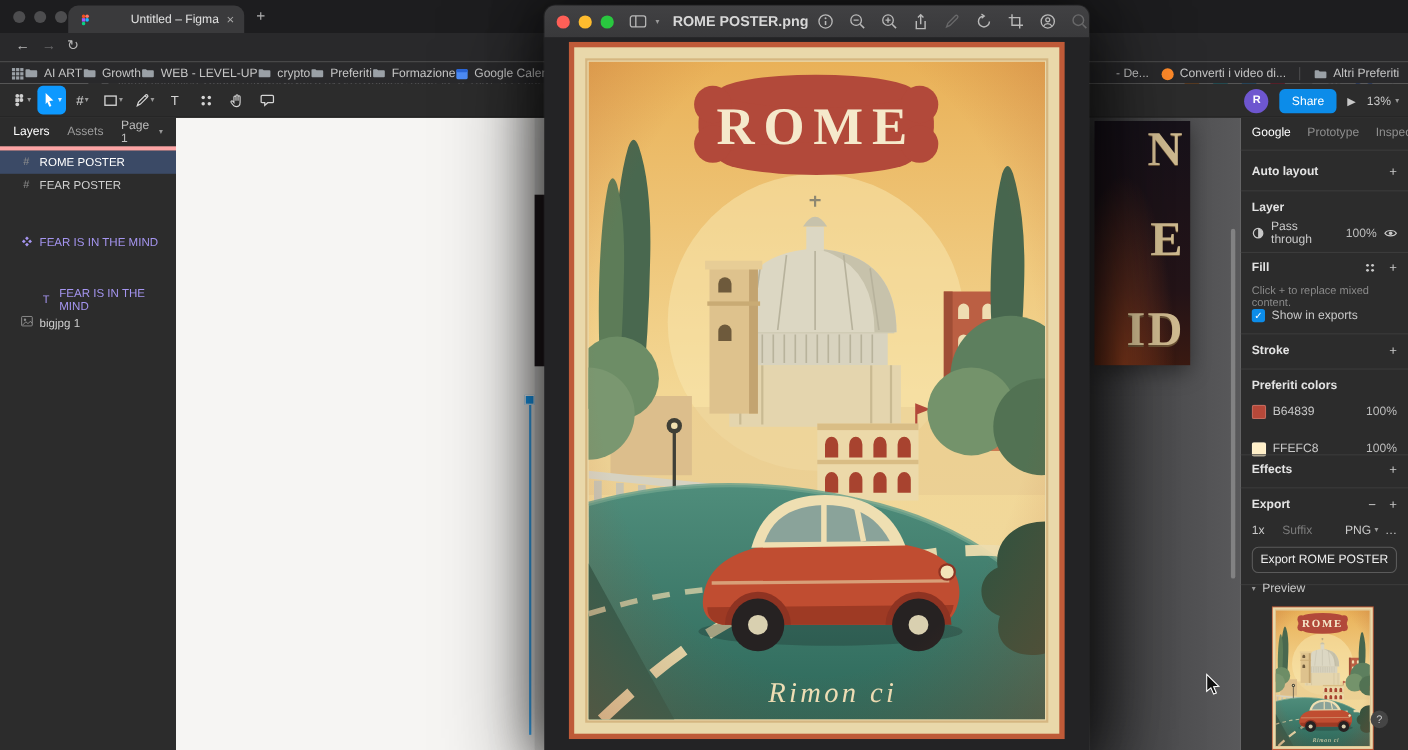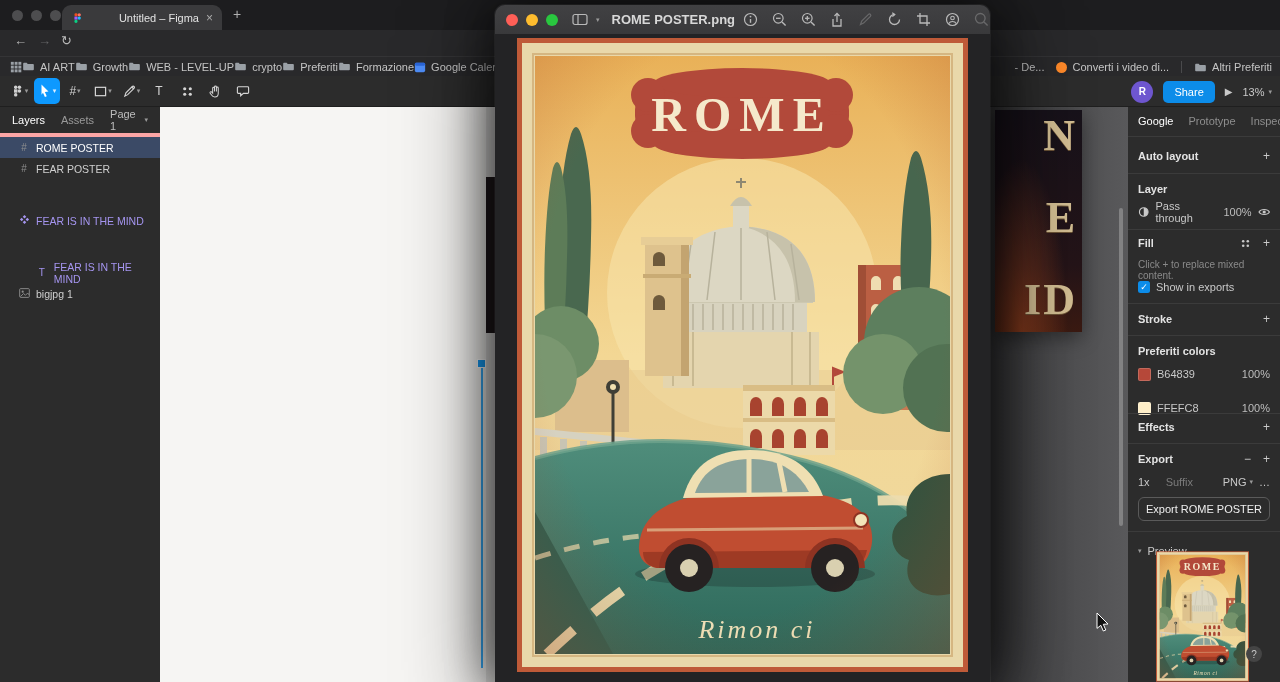--- a/index.html
+++ b/index.html
@@ -617,21 +617,21 @@
       <span class="suffix" style="margin-left:10px">Suffix</span>
       <span class="pngsel" style="margin-left:auto">
         <span>PNG</span>
         <span class="chev">▾</span>
       </span>
       <span>…</span>
     </div>
     <button class="exportbtn" style="top:390px">Export ROME POSTER</button>
     <div class="rdiv" style="top:424px"></div>
 
-    <div class="rp rrow" style="top:436px;height:16px">
+    <div class="rp rrow" style="top:420px;height:16px">
       <span class="chev">▾</span>
       <span>Preview</span>
     </div>
     <div class="thumbwrap" style="top:444px">
       <svg width="93" height="131" viewBox="0 0 451 634">
           <use href="#posterSym"></use>
         </svg>
     </div>
   </div>
 

